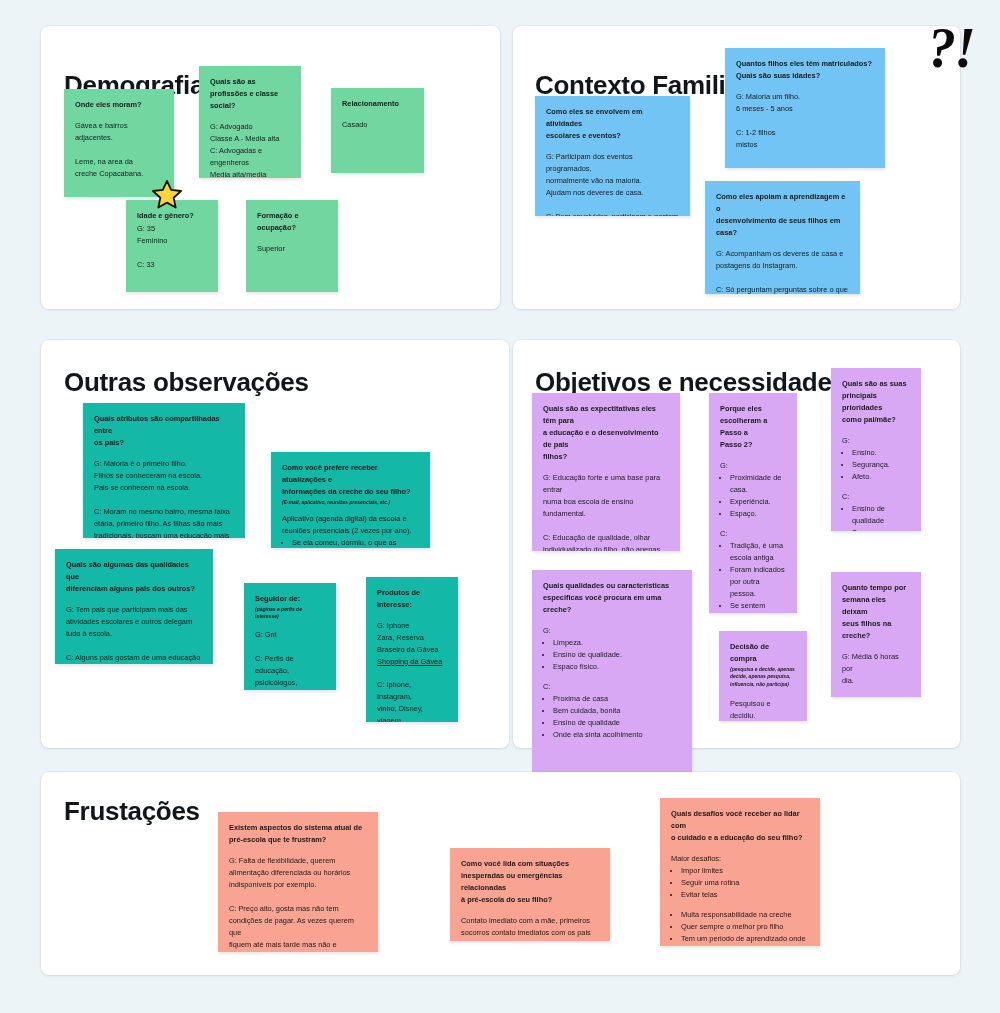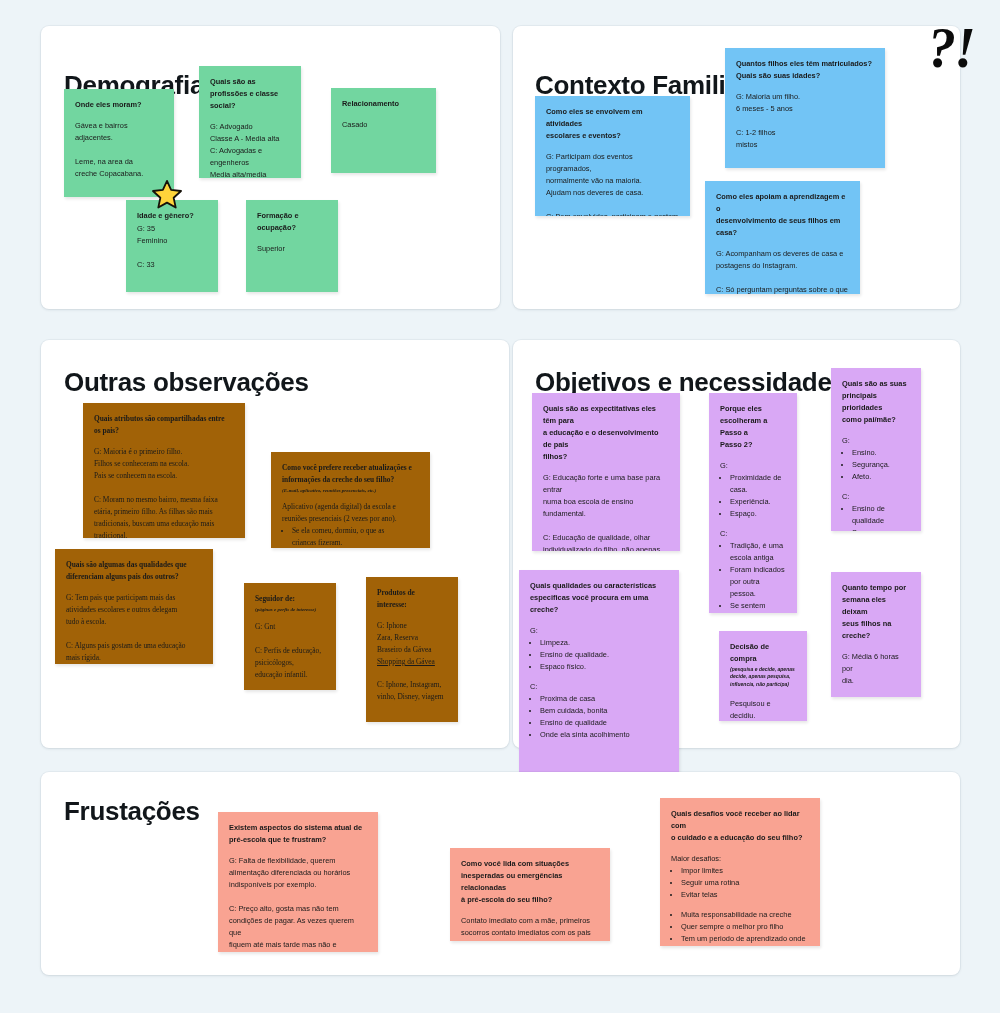--- a/index.html
+++ b/index.html
@@ -49,21 +49,21 @@
     line-height:1.5;
     margin-bottom:2px;
   }
   .note .body { display:block; white-space:pre-line; }
   .note .gap { display:block; height:8px; }
   .note ul { margin:0 0 0 10px; padding:0; list-style:disc outside; }
   .note ul li { margin:0; padding:0; }
 
   .c-green  { background:#72d6a0; }
   .c-blue   { background:#72c4f5; }
-  .c-orange { background:#a16207;font-family:Liberation Serif, serif; }
+  .c-orange { background:#14b8a6; }
   .c-purple { background:#d9a8f5; }
   .c-salmon { background:#f9a392; }
 
   .star {
     position:absolute;
     width:30px; height:30px;
   }
   .marks {
     position:absolute;
     font-family:"Liberation Serif", serif;
@@ -99,21 +99,21 @@
 profissões e classe
 social?</span>
       <span class="gap"></span>
       <span class="body">G: Advogado
 Classe A - Media alta
 C: Advogadas e
 engenheros
 Media alta/media</span>
     </div>
 
-    <div class="note c-green" style="left:290px; top:62px; width:105px; height:85px;">
+    <div class="note c-green" style="left:290px; top:62px; width:93px; height:85px;">
       <span class="q">Relacionamento</span>
       <span class="gap"></span>
       <span class="body">Casado</span>
     </div>
 
     <div class="note c-green" style="left:85px; top:174px; width:92px; height:92px;">
       <span class="q">Idade e gênero?</span>
       <span class="body">G: 35
 Feminino
 
@@ -285,21 +285,21 @@
             <li style="white-space: pre-line;">Ensino.</li>
             <li style="white-space: pre-line;">Segurança.</li>
             <li style="white-space: pre-line;">Afeto.</li>
           </ul><span class="gap"></span><span style="display: block;">C:</span><ul>
             <li style="white-space: pre-line;">Ensino de
 qualidade</li>
             <li style="white-space: pre-line;">Seguranca</li>
           </ul></span>
     </div>
 
-    <div class="note c-purple" style="left:6px; top:230px; width:160px; height:214px;">
+    <div class="note c-purple" style="left:19px; top:230px; width:160px; height:214px;">
       <span class="q" style="white-space:pre-line">Quais qualidades ou características
 especificas você procura em uma creche?</span>
       <span class="gap"></span>
       <span class="groups"><span style="display: block;">G:</span><ul>
             <li style="white-space: pre-line;">Limpeza.</li>
             <li style="white-space: pre-line;">Ensino de qualidade.</li>
             <li style="white-space: pre-line;">Espaco físico.</li>
           </ul><span class="gap"></span><span style="display: block;">C:</span><ul>
             <li style="white-space: pre-line;">Proxima de casa</li>
             <li style="white-space: pre-line;">Bem cuidada, bonita</li>

